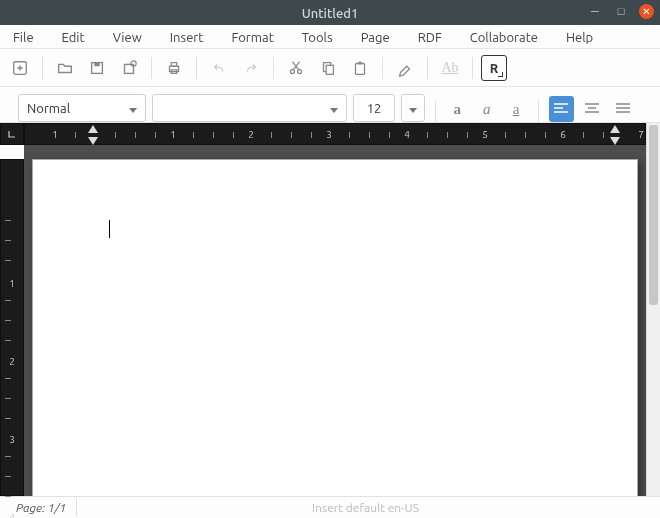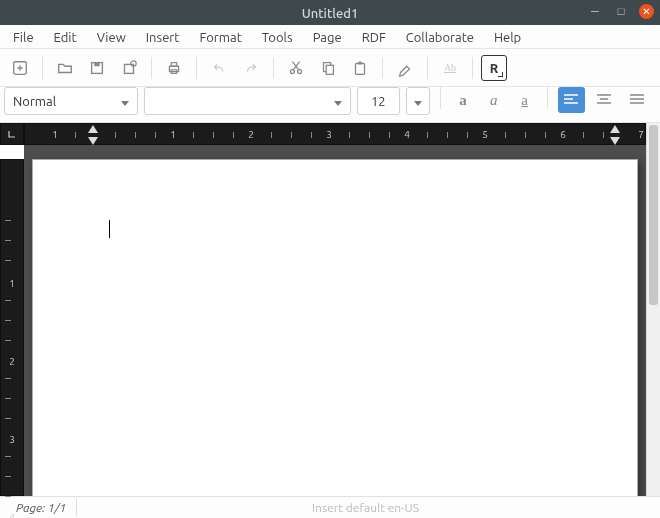--- a/index.html
+++ b/index.html
@@ -6,36 +6,36 @@
   body { width: 660px; height: 518px; background: #fff; overflow: hidden; font-size: 13px; color: #333; }
 
   
   .titlebar { height: 25px; background: #3f484d; display: flex; align-items: center; justify-content: center; position: relative; }
   .titlebar .title { color: #d4d9dc; font-size: 13px; font-weight: 500; }
   .titlebar .win-controls { position: absolute; right: 6px; top: 3px; display: flex; gap: 10px; align-items: center; }
   .titlebar .win-btn { width: 16px; height: 16px; display: flex; align-items: center; justify-content: center; color: #cfd3d5; font-size: 11px; }
   .titlebar .win-close { width: 15px; height: 15px; border-radius: 50%; background: #e95420; color: #fff; font-size: 10px; }
 
   
-  .menubar { height: 24px; background: #fdfdfd; border-bottom: 1px solid #e5e5e5; display: flex; align-items: center; padding: 0 4px; gap: 2px; }
+  .menubar { height: 24px; background: #fdfdfd; border-bottom: 1px solid #e5e5e5; display: flex; align-items: center; padding: 0 4px; gap: 10px; }
   .menubar .menu-item { padding: 3px 9px; font-size: 13px; color: #444; cursor: default; }
 
   
   .toolbar { height: 38px; background: #fdfdfd; border-bottom: 1px solid #e5e5e5; display: flex; align-items: center; padding: 0 6px; gap: 4px; }
   .tool-btn { width: 28px; height: 28px; display: flex; align-items: center; justify-content: center; color: #707070; border-radius: 3px; }
   .tool-btn.disabled { color: #c4c4c4; }
   .sep { width: 1px; height: 22px; background: #e0e0e0; margin: 0 4px; }
   .zoom-select { height: 28px; border: 1px solid #d0d0d0; border-radius: 3px; padding: 0 6px; display: flex; align-items: center; font-size: 13px; color: #333; gap: 6px; }
   .chev::after { content: ""; display: inline-block; border-left: 4px solid transparent; border-right: 4px solid transparent; border-top: 5px solid #777; }
   .para-btn { width: 26px; height: 26px; border: 1px solid #333; border-radius: 3px; display: flex; align-items: center; justify-content: center; font-weight: bold; font-size: 13px; font-family: serif; position: relative; }
   .para-btn::after { content:""; position:absolute; right:3px; bottom:3px; width:4px; height:4px; border-right:1px solid #333; border-bottom:1px solid #333; }
   .spacer { flex: 1; }
 
   
-  .toolbar2 { height: 36px; background: #fdfdfd; border-bottom: 1px solid #e5e5e5; display: flex; align-items: flex-start; padding: 0 4px; gap: 6px; }
+  .toolbar2 { height: 36px; background: #fdfdfd; border-bottom: 1px solid #e5e5e5; display: flex; align-items: flex-end; padding: 0 18px; gap: 6px; }
   .select-box { height: 28px; border: 1px solid #d0d0d0; border-radius: 3px; background: #fff; display: flex; align-items: center; padding: 0 8px; font-size: 13px; color: #333; }
   .select-box.style { width: 140px; }
   .select-box.font { width: 216px; }
   .select-box.size { width: 44px; justify-content: center; }
   .select-box.size-drop { width: 24px; justify-content: center; }
   .select-box .chev { margin-left: auto; }
   .fmt-btn { width: 26px; height: 26px; display: flex; align-items: center; justify-content: center; font-size: 15px; color: #888; font-family: serif; }
   .align-btn { width: 28px; height: 26px; display:flex; align-items:center; justify-content:center; border-radius:3px; }
   .align-btn.active { background:#4a90d9; }
 
@@ -163,21 +163,21 @@
       </svg>
   </div>
   <div class="sep"></div>
   <div class="tool-btn">
     <svg width="18" height="18" viewBox="0 0 20 20">
         <path d="M5 15l7-7 3 3-7 7-4 1z" fill="none" stroke="#888" stroke-width="1.4"></path>
       </svg>
   </div>
   <div class="sep"></div>
   <div class="tool-btn disabled">
-    <span style="font-family:serif;font-size:10px;color:#ccc;text-decoration:underline;">Ab</span>
+    <span style="font-family:serif;font-size:14px;color:#ccc;text-decoration:underline;">Ab</span>
   </div>
   <div class="sep"></div>
   <div class="para-btn">
     <span>R</span>
   </div>
 </div>
 
 <div class="toolbar2">
   <div class="select-box style">
     <span>Normal</span>

